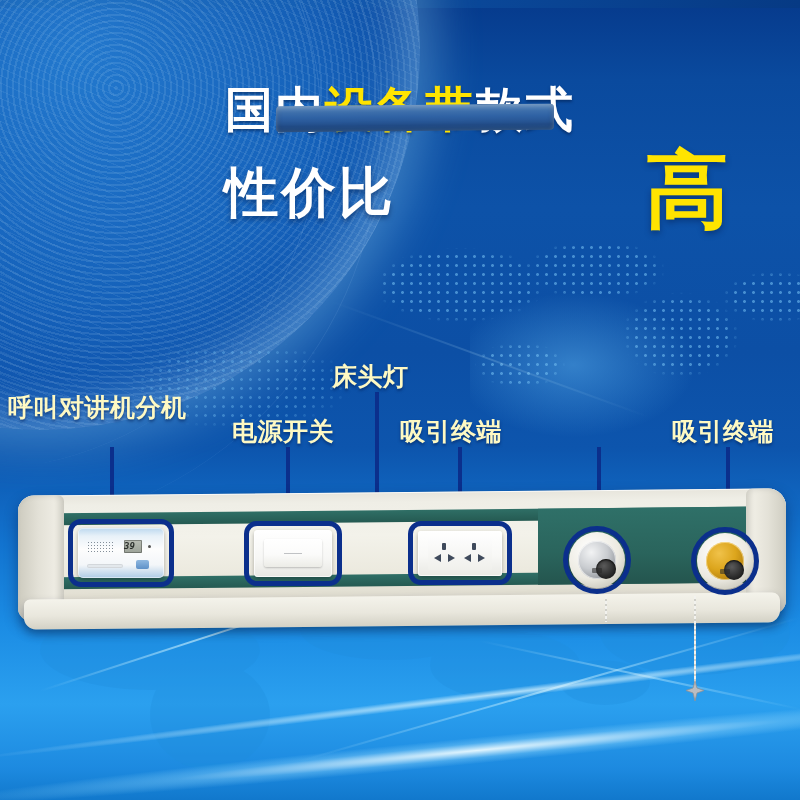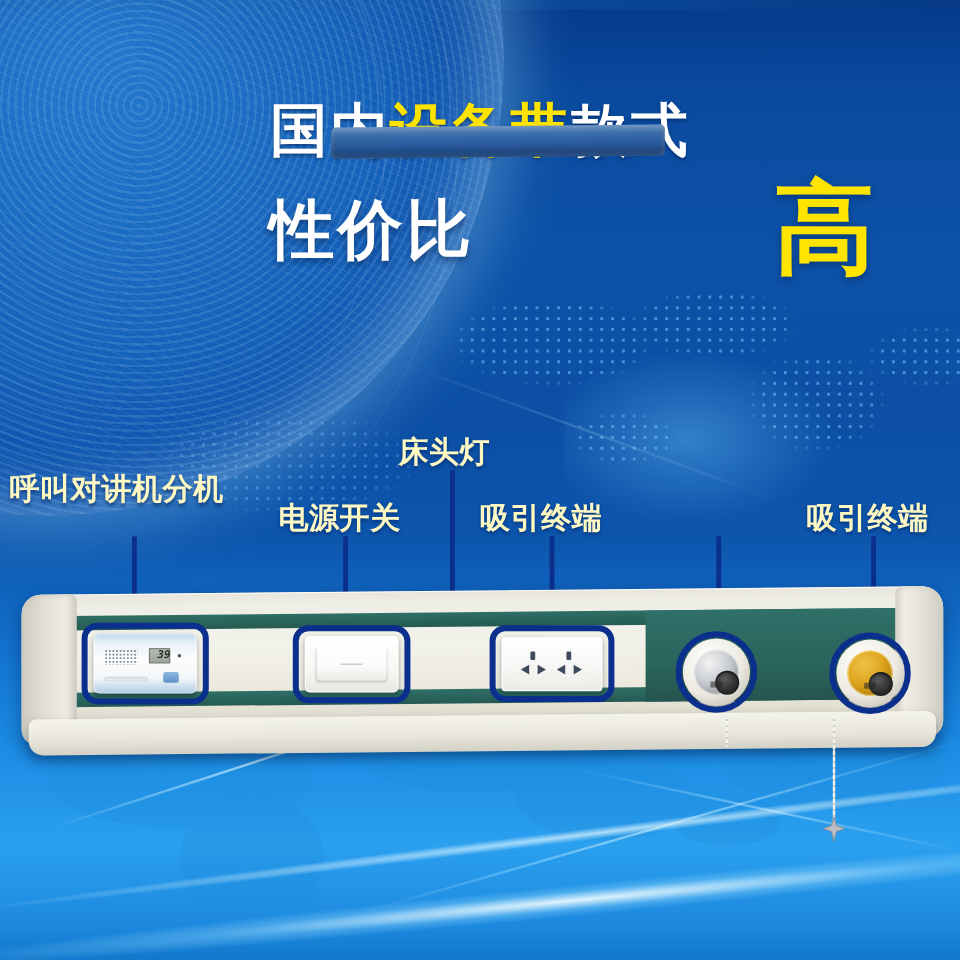--- a/index.html
+++ b/index.html
@@ -204,21 +204,21 @@
     box-shadow:0 2px 4px rgba(0,0,0,.3), inset 0 0 0 1px rgba(255,255,255,.5);
   }
   .ic-grille{
     position:absolute;left:9px;top:13px;width:28px;height:13px;
     background-image:radial-gradient(circle,#6f7c88 .7px,rgba(0,0,0,0) .9px);
     background-size:3px 3px;opacity:.85;
   }
   .ic-disp{
     position:absolute;left:46px;top:12px;width:18px;height:13px;border-radius:1px;
     background:linear-gradient(180deg,#b9bdb4,#9ca298);
-    color:#2b2f2c;font-size:9px;font-weight:bold;line-height:13px;text-align:right;
+    color:#2b2f2c;font-size:9px;font-weight:bold;line-height:13px;text-align:left;
     font-family:"DejaVu Sans Mono",monospace;
     box-shadow:inset 0 0 0 1px rgba(60,65,60,.45);
     font-style:italic;
   }
   .ic-led{position:absolute;left:70px;top:17px;width:3px;height:3px;border-radius:50%;background:#555;}
   .ic-btn{position:absolute;left:58px;top:32px;width:13px;height:9px;border-radius:2px;background:linear-gradient(180deg,#8fb8e0,#5e91c8);}
   .ic-bar{position:absolute;left:9px;top:36px;width:36px;height:4px;border-radius:2px;background:#e3e8ec;box-shadow:inset 0 0 0 1px rgba(0,0,0,.07);}
 
   .switch{
     left:254px;top:530px;width:78px;height:47px;border-radius:4px;

